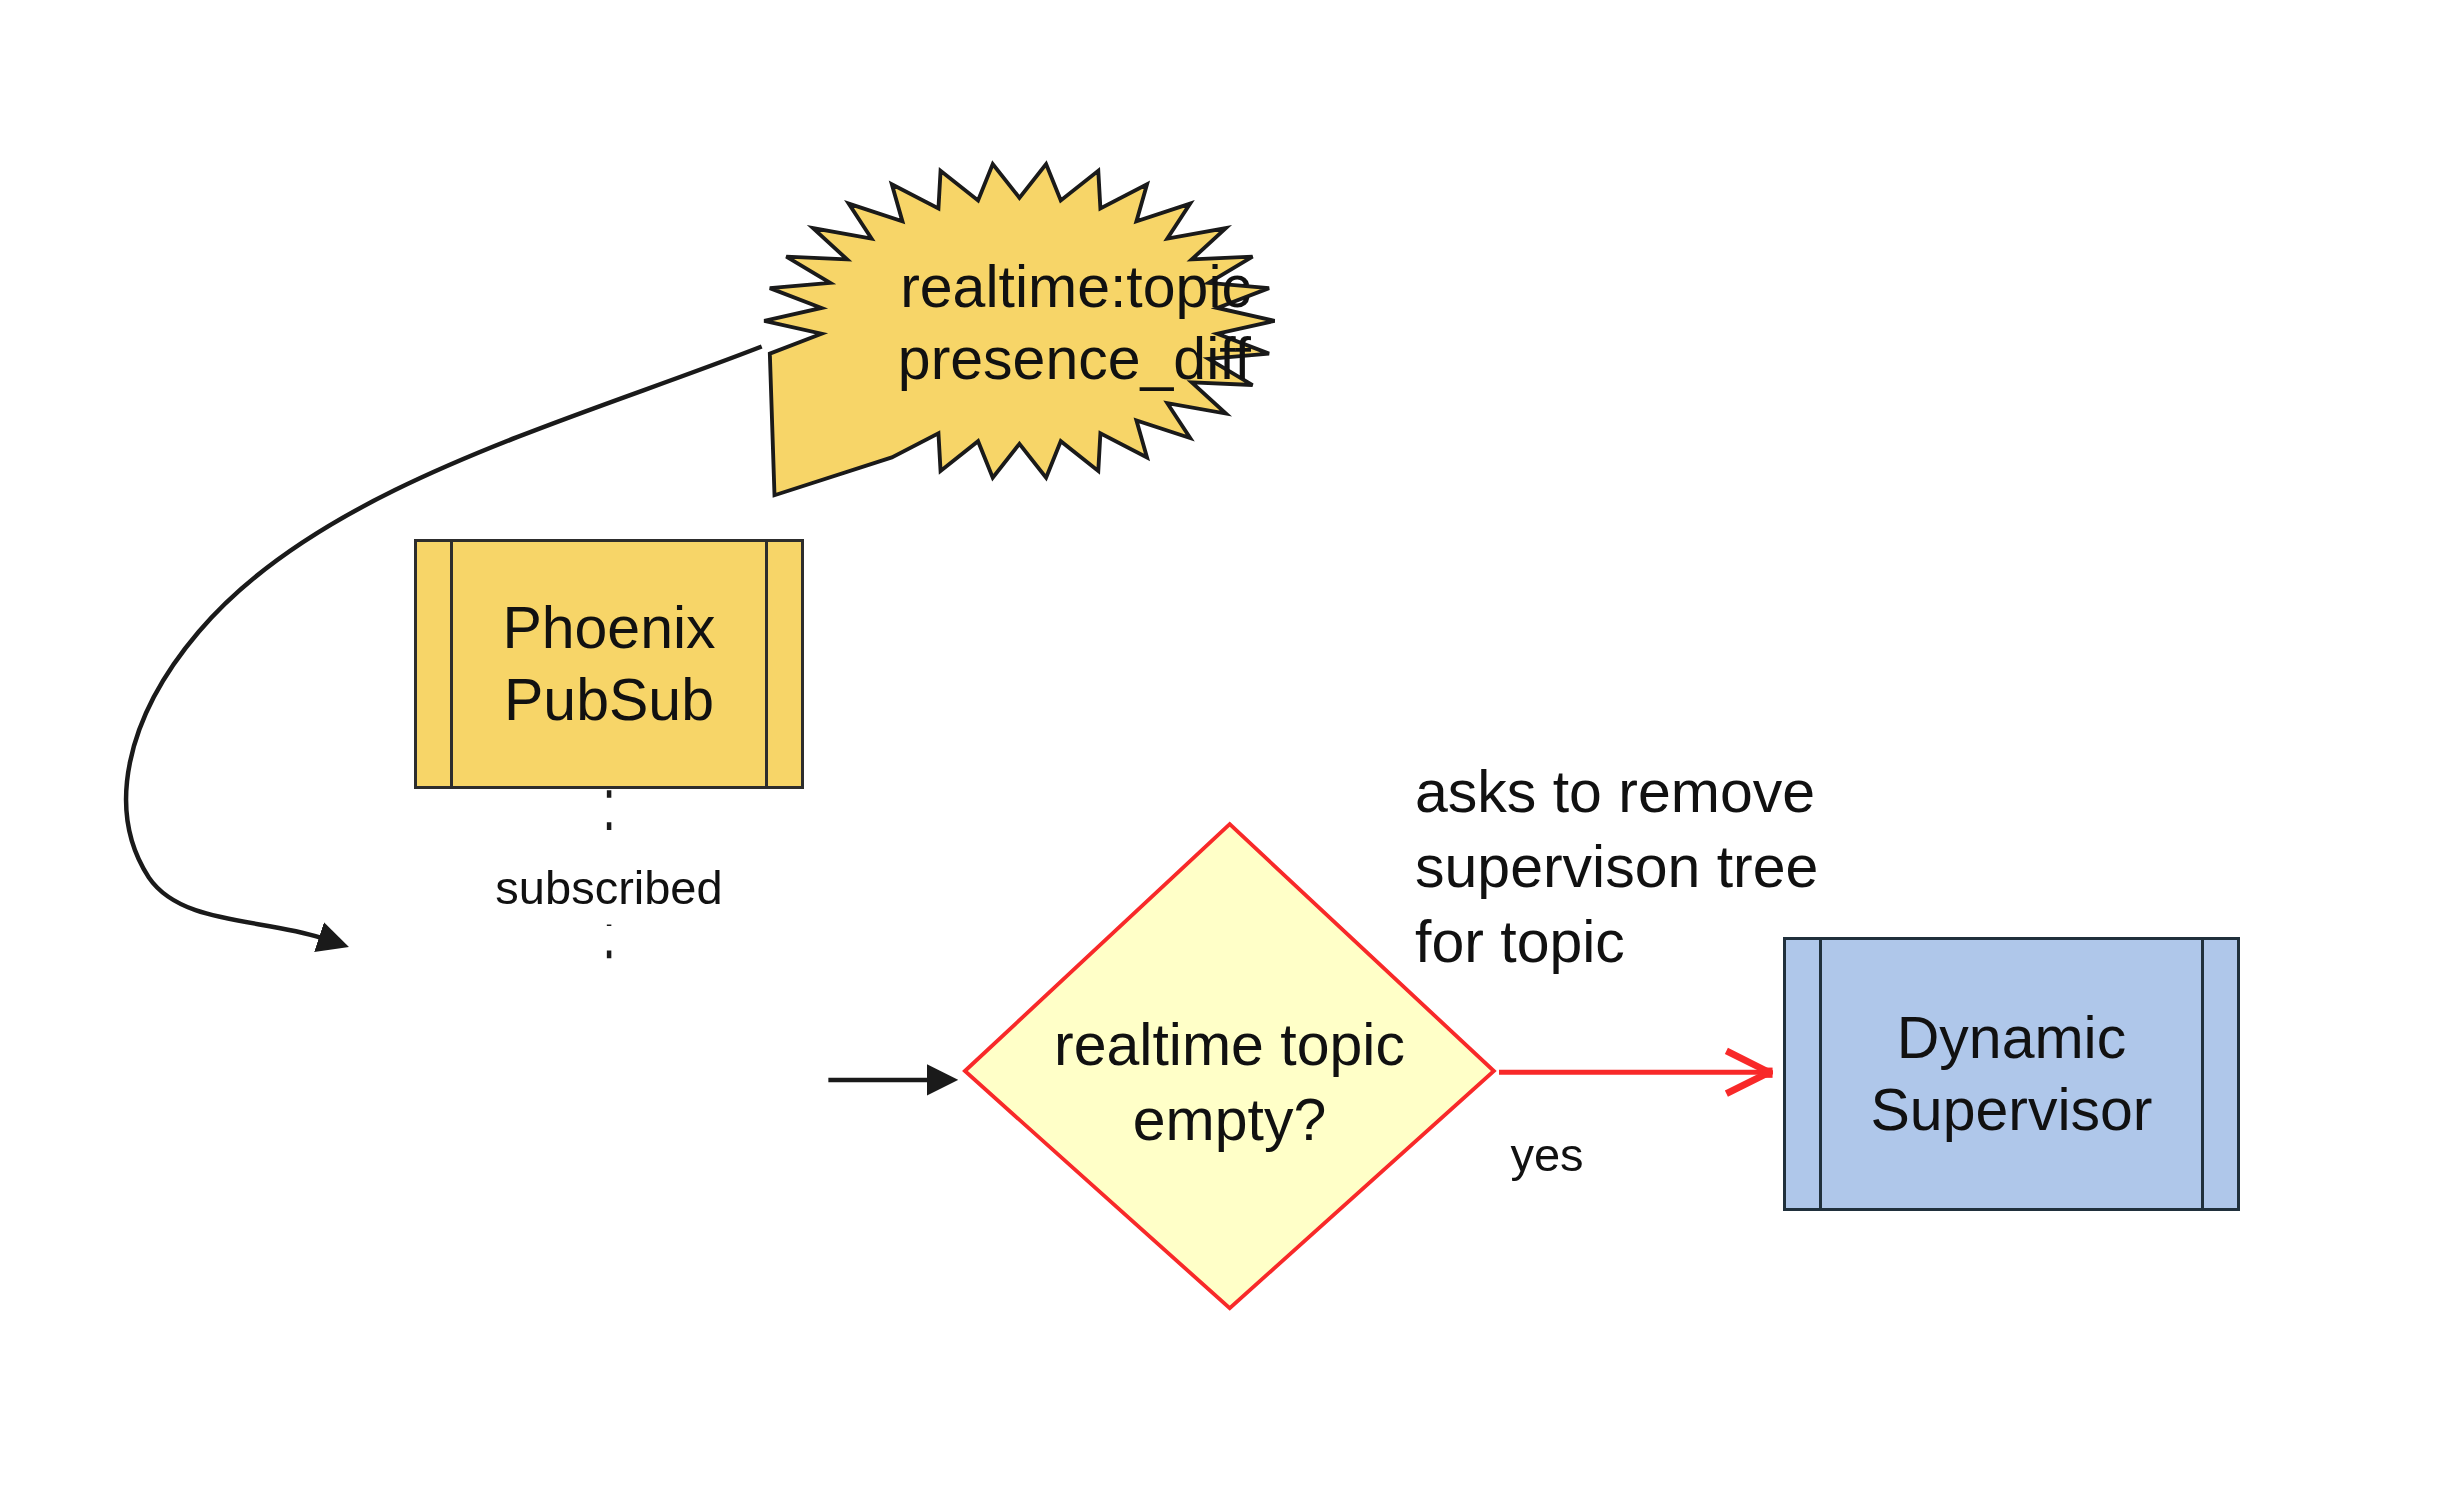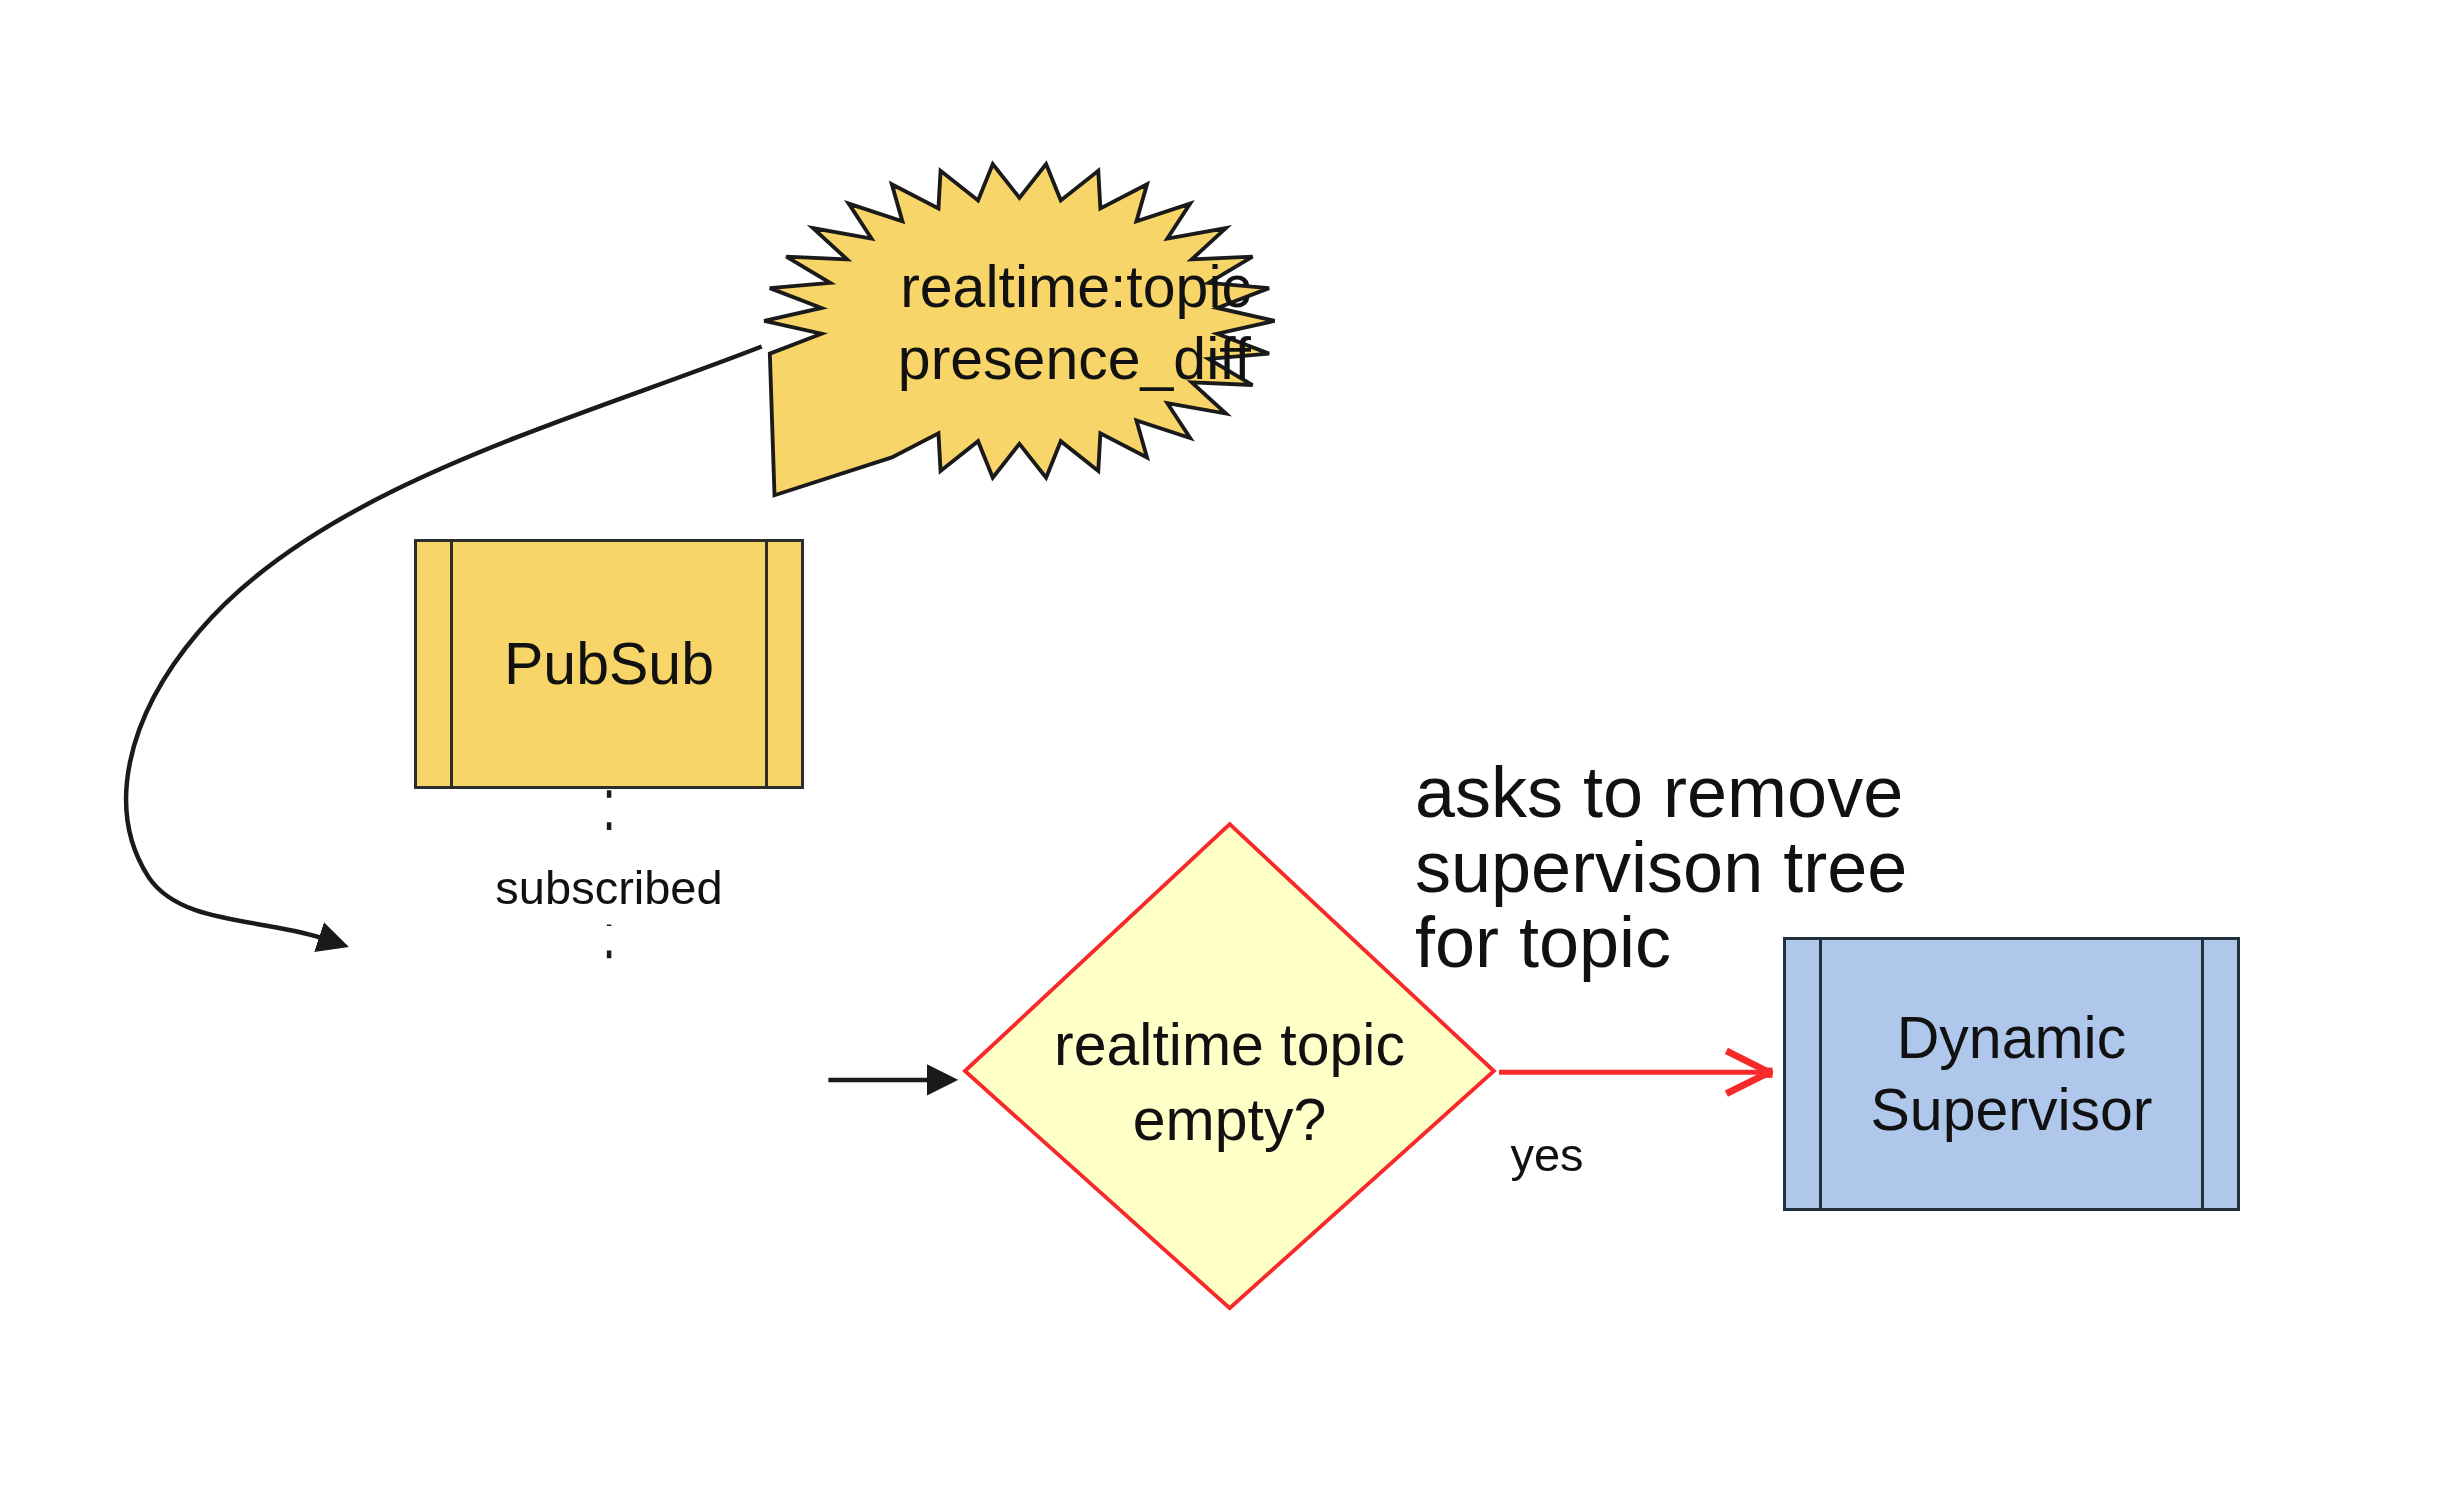--- a/index.html
+++ b/index.html
@@ -70,21 +70,21 @@
     text-align: center;
     font-size: 59px;
     line-height: 75px;
     color: var(--text);
     white-space: nowrap;
   }
   #annotation {
     position: absolute;
     left: 1415px; top: 755px;
     z-index: 3;
-    font-size: 72px;
+    font-size: 59px;
     line-height: 75px;
     color: var(--text);
     white-space: nowrap;
   }
   #pubsub-box     { left: 414px;  top: 539px;  width: 390px; height: 250px; }
   #monitor-box    { left: 374px;  top: 975px; width: 454px; height: 244px; }
   #supervisor-box { left: 1783px; top: 937px; width: 457px; height: 274px; }
   #label-subscribed { left: 609px;  top: 887px; }
   #label-yes        { left: 1547px; top: 1154px; }
 </style>
@@ -119,20 +119,21 @@
 
   <div id="burst-text">
     <div>realtime:topic</div>
     <div>presence_diff</div>
   </div>
 
   <div id="pubsub-box" class="comp-box" style="background: rgb(247, 213, 104); border-color: rgb(45, 45, 45); color: rgb(45, 45, 45);">
     <span class="stripe left"></span>
     <span class="stripe right"></span>
     <div class="comp-label">
+      <div>Phoenix</div>
       <div>PubSub</div>
     </div>
   </div>
 
 
   <div id="supervisor-box" class="comp-box" style="background: rgb(175, 199, 234); border-color: rgb(32, 48, 60); color: rgb(32, 48, 60);">
     <span class="stripe left"></span>
     <span class="stripe right"></span>
     <div class="comp-label">
       <div>Dynamic</div>

